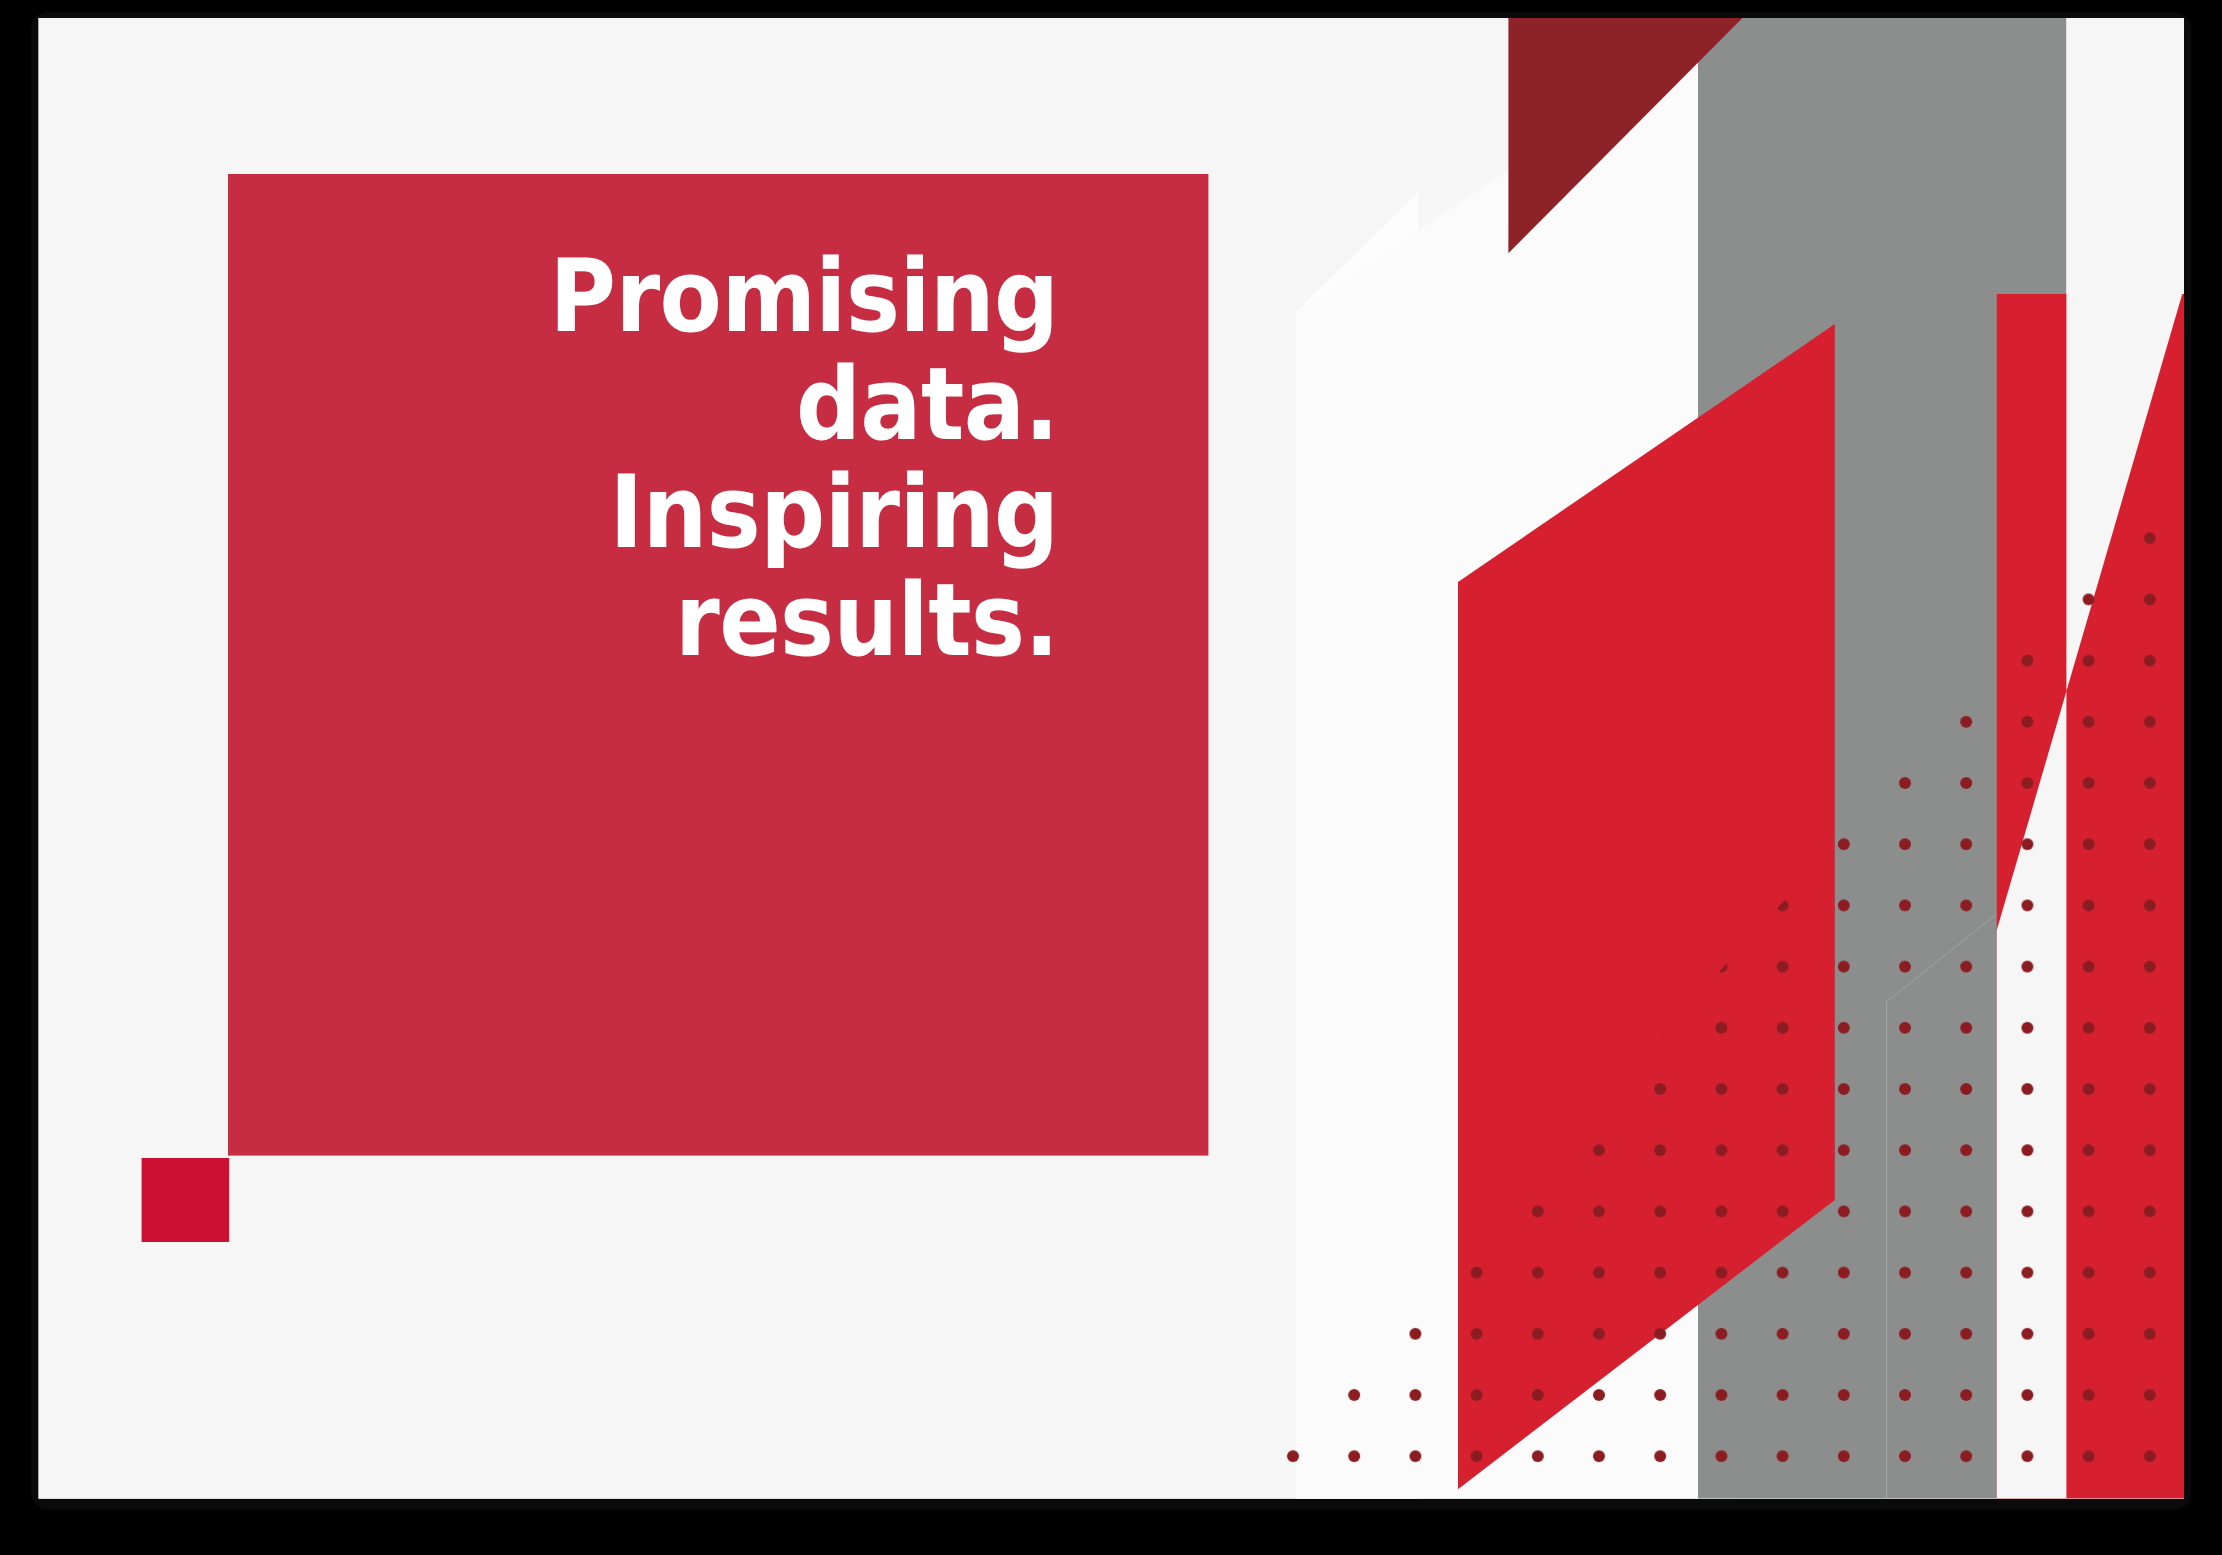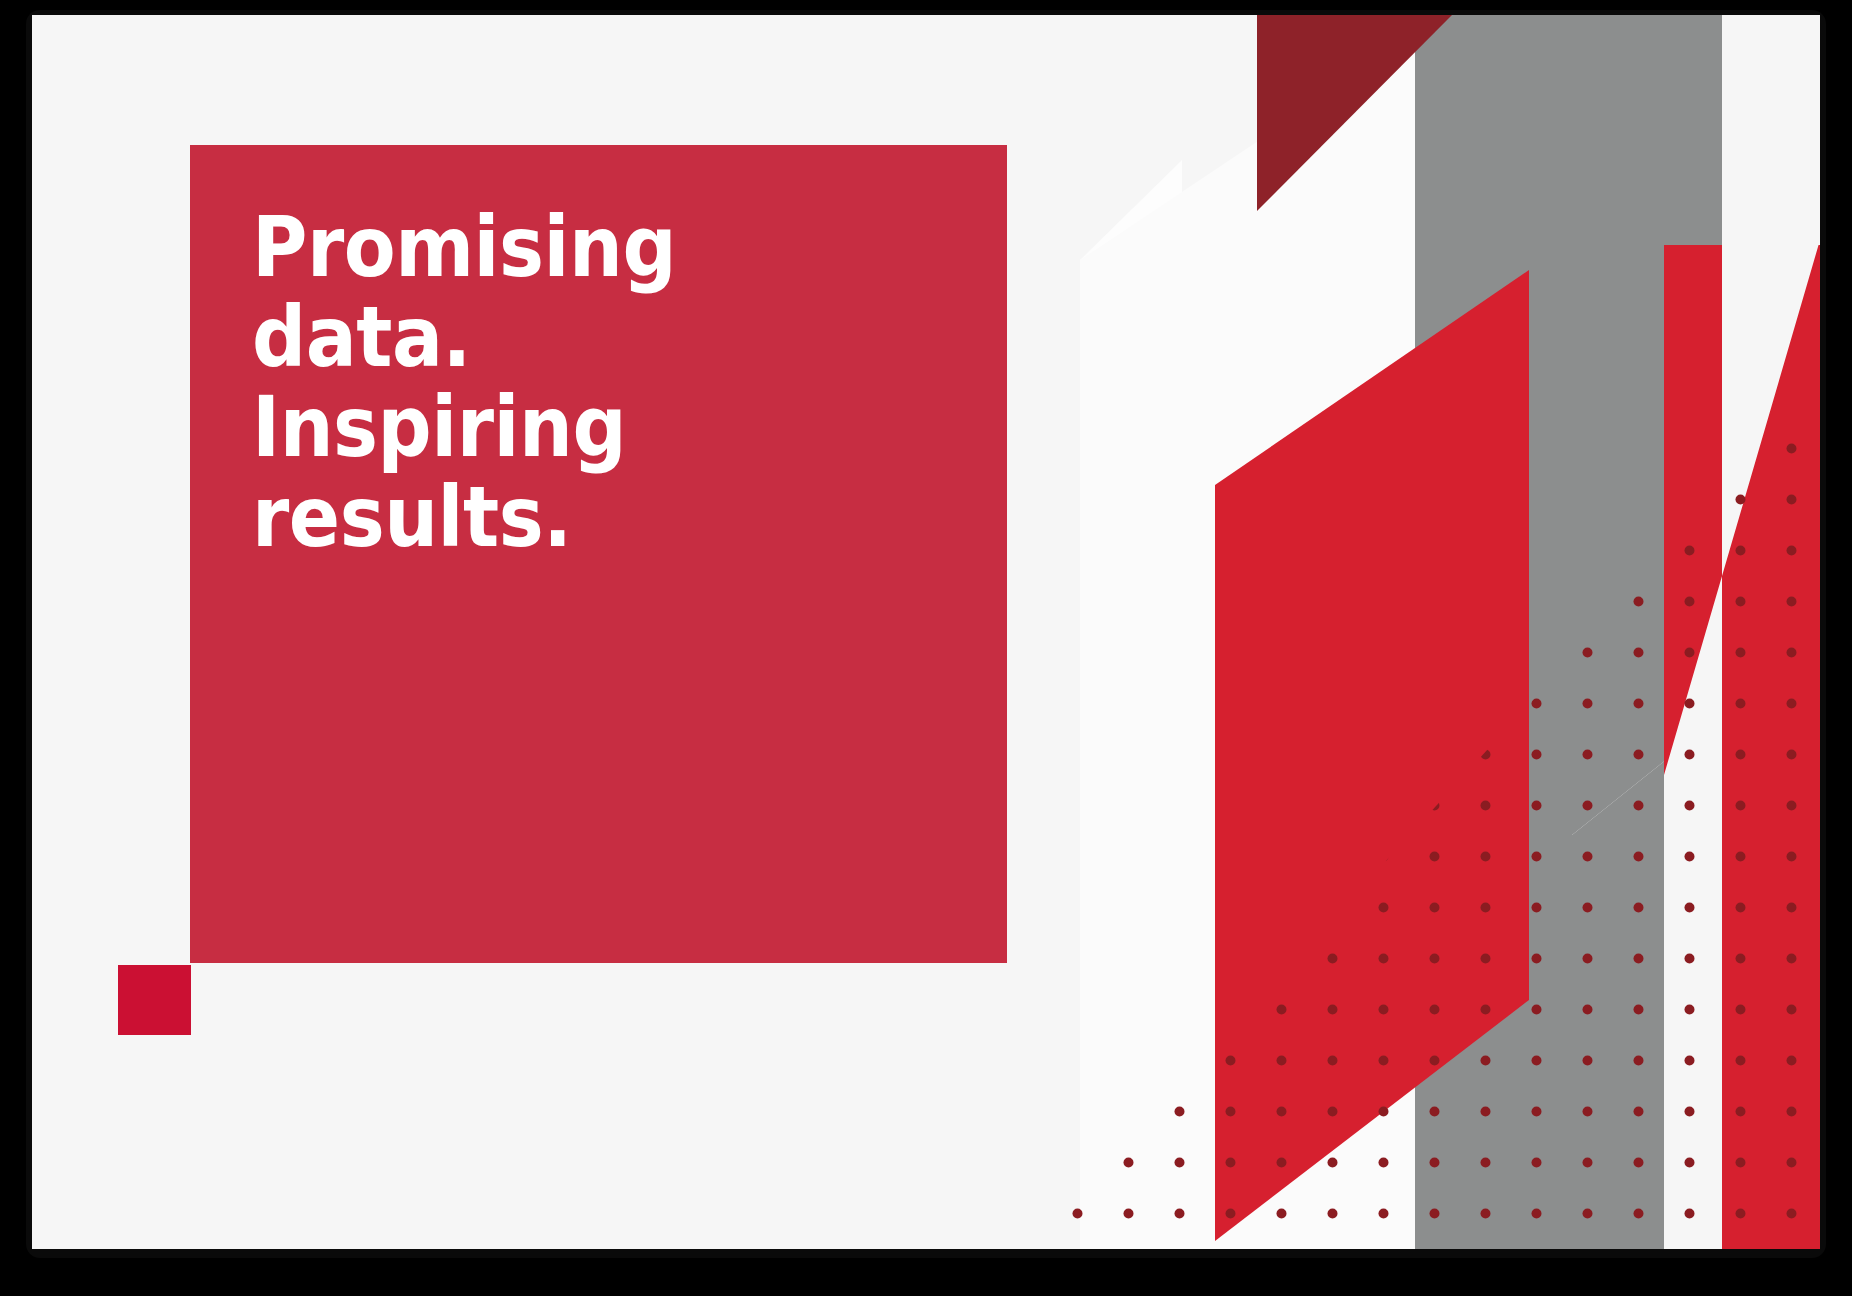--- a/index.html
+++ b/index.html
@@ -40,20 +40,21 @@
 
   
   .slide {
     position: absolute;
     left: 32px;
     top: 15px;
     width: 1788px;
     height: 1234px;
     background: #F6F6F6;
     overflow: hidden;
+    text-align: right;
   }
 
   
   .title-block {
     position: absolute;
     left: 158px;
     top: 130px;
     width: 817px;
     height: 818px;
     background: #C72D42;

